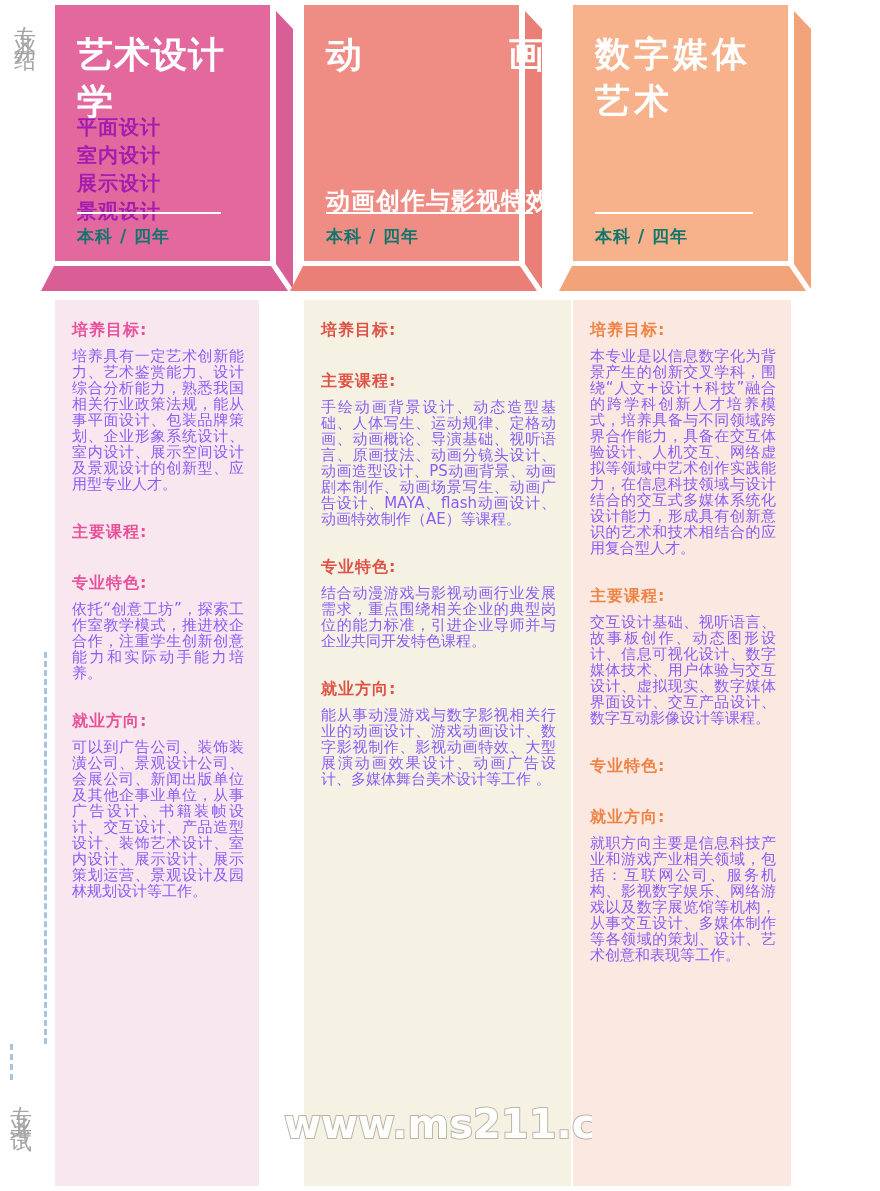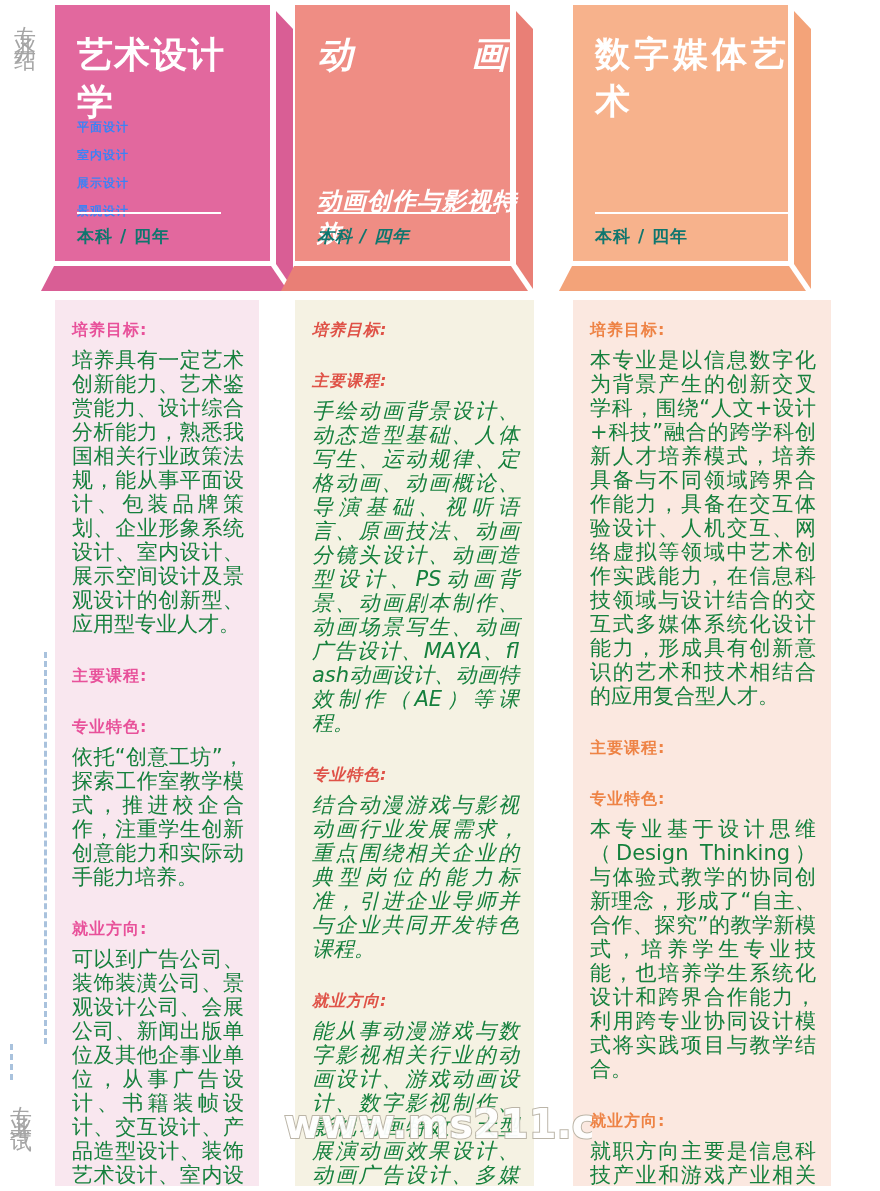--- a/index.html
+++ b/index.html
@@ -21,40 +21,40 @@
   }
   .sidebar-label.top{left:12px;top:8px;}
   .sidebar-label.bottom{left:8px;top:1088px;}
   .dash{position:absolute;width:0;border-left:3px dashed #a9c2dd;}
   .dash-main{left:44px;top:652px;height:392px;}
   .dash-short{left:10px;top:1044px;height:36px;}
 
   
   .col{position:absolute;top:5px;}
   .col1{left:55px;width:204px;}
-  .col2{left:295px;width:239px;font-style:italic;}
-  .col3{left:573px;width:258px;}
+  .col2{left:304px;width:267px;}
+  .col3{left:573px;width:218px;}
 
   
   .card{position:relative;height:295px;}
   .card-shape{position:absolute;left:-14px;top:0;width:252px;height:290px;display:block;}
   .col1 .face-front{fill:#e2689e}.col1 .face-side{fill:#d95e95}
   .col2 .face-front{fill:#ef8d84}.col2 .face-side{fill:#e97f76}
   .col3 .face-front{fill:#f7b28c}.col3 .face-side{fill:#f3a379}
 
   .card-title{
     position:absolute;left:22px;top:26px;right:26px;
     font-size:36px;font-weight:bold;color:#fff;
     letter-spacing:1px;line-height:47px;
   }
   .col3 .card-title{letter-spacing:4px;font-size:35px;}
   .card-title.spread{text-align:justify;text-align-last:justify;}
   .card-subs{
     position:absolute;left:22px;top:108px;
-    font-size:12px;font-weight:bold;color:#3b82f6;
+    font-size:20px;font-weight:bold;color:#a21caf;
     line-height:28px;letter-spacing:1px;
   }
   .card-sub2{
     position:absolute;left:22px;top:180px;
     font-size:24px;font-weight:bold;color:#fff;letter-spacing:1px;
   }
   .card-hr{position:absolute;left:22px;right:38px;top:207px;border-top:2px solid #fff;}
   .card-degree{
     position:absolute;left:22px;top:220px;
     font-size:17px;font-weight:bold;color:#0f766e;letter-spacing:1px;
@@ -69,21 +69,21 @@
   .body1{background:#f9e7ef;}
   .body2{background:#f5f2e3;}
   .body3{background:#fbe8e0;}
   .body section{margin:0;}
   .body section + section{margin-top:30px;}
   .sec-label{margin:0 0 7px 0;font-size:16px;font-weight:bold;letter-spacing:1px;}
   .body1 .sec-label{color:#e8519a;}
   .body2 .sec-label{color:#df5247;}
   .body3 .sec-label{color:#ee8345;}
   .sec-text{
-    margin:0;font-size:21px;line-height:24px;color:#15803d;
+    margin:0;font-size:15px;line-height:16px;color:#8b5cf6;
     text-align:justify;word-break:break-all;
   }
 
   
   .watermark{position:absolute;left:282px;top:1096px;opacity:.95;pointer-events:none;}
   .watermark text{
     font-family:"DejaVu Sans","Liberation Sans",sans-serif;
     font-size:40px;font-weight:bold;
     fill:#ffffff;stroke:#b8b2a4;stroke-width:2px;paint-order:stroke;
   }
@@ -176,24 +176,24 @@
       <div class="card-hr"></div>
       <div class="card-degree">本科 / 四年</div>
     </div>
     <div class="body body3">
       <section>
         <h3 class="sec-label">培养目标:</h3>
         <p class="sec-text">本专业是以信息数字化为背景产生的创新交叉学科，围绕“人文+设计+科技”融合的跨学科创新人才培养模式，培养具备与不同领域跨界合作能力，具备在交互体验设计、人机交互、网络虚拟等领域中艺术创作实践能力，在信息科技领域与设计结合的交互式多媒体系统化设计能力，形成具有创新意识的艺术和技术相结合的应用复合型人才。</p>
       </section>
       <section>
         <h3 class="sec-label">主要课程:</h3>
+        <p class="sec-text">交互设计基础、视听语言、故事板创作、动态图形设计、信息可视化设计、数字媒体技术、用户体验与交互设计、虚拟现实、数字媒体界面设计、交互产品设计、数字互动影像设计等课程。</p>
       </section>
       <section>
         <h3 class="sec-label">专业特色:</h3>
-        <p class="sec-text">本专业基于设计思维（Design Thinking）与体验式教学的协同创新理念，形成了“自主、合作、探究”的教学新模式，培养学生专业技能，也培养学生系统化设计和跨界合作能力，利用跨专业协同设计模式将实践项目与教学结合。</p>
       </section>
       <section>
         <h3 class="sec-label">就业方向:</h3>
         <p class="sec-text">就职方向主要是信息科技产业和游戏产业相关领域，包括：互联网公司、服务机构、影视数字娱乐、网络游戏以及数字展览馆等机构，从事交互设计、多媒体制作等各领域的策划、设计、艺术创意和表现等工作。</p>
       </section>
     </div>
   </div>
 
   <svg class="watermark" width="310" height="58" viewBox="0 0 310 58" aria-hidden="true">
     <text x="2" y="42">www.ms211.com素材</text>

